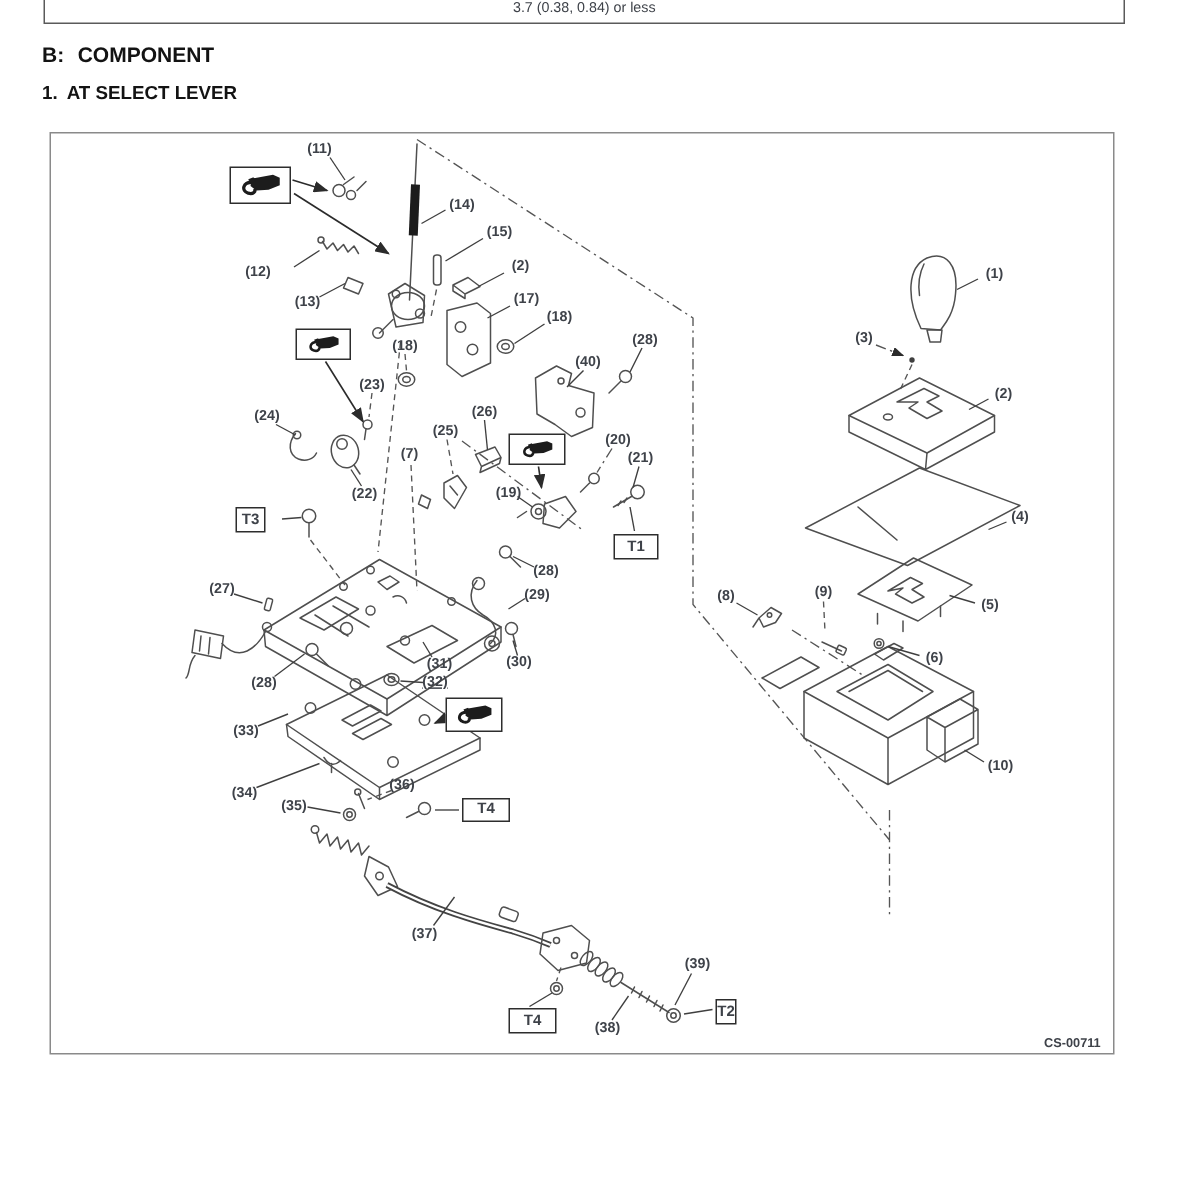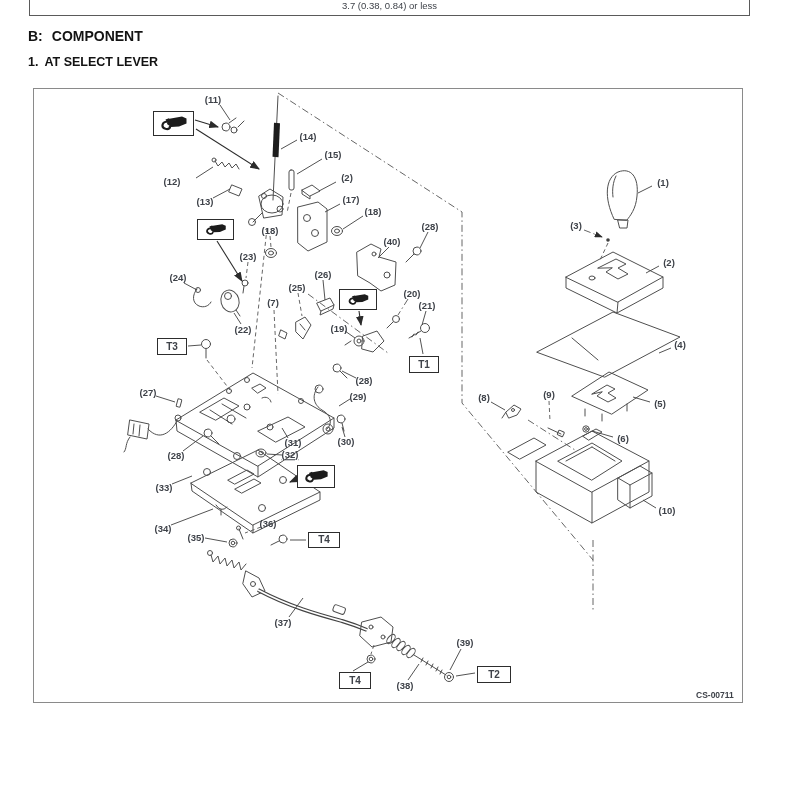--- a/index.html
+++ b/index.html
@@ -350,25 +350,25 @@
       <span class="plabel" style="left: 290px; top: 455px; text-decoration: underline;">(32)</span>
       <span class="plabel" style="left: 176px; top: 456px;">(28)</span>
       <span class="plabel" style="left: 164px; top: 488px;">(33)</span>
       <span class="plabel" style="left: 667px; top: 511px;">(10)</span>
       <span class="plabel" style="left: 268px; top: 524px;">(36)</span>
       <span class="plabel" style="left: 163px; top: 529px;">(34)</span>
       <span class="plabel" style="left: 196px; top: 538px;">(35)</span>
       <span class="plabel" style="left: 283px; top: 623px;">(37)</span>
       <span class="plabel" style="left: 465px; top: 643px;">(39)</span>
       <span class="plabel" style="left: 405px; top: 686px;">(38)</span>
-      <div class="tbox" style="left: 157px; top: 338px; width: 30px; height: 17px;">T3</div>
+      <div class="tbox" style="left: 157px; top: 338px; width: 20px; height: 17px;">T3</div>
       <div class="tbox" style="left: 409px; top: 356px; width: 30px; height: 17px;">T1</div>
       <div class="tbox" style="left: 308px; top: 532px; width: 32px; height: 16px;">T4</div>
       <div class="tbox" style="left: 339px; top: 672px; width: 32px; height: 17px;">T4</div>
-      <div class="tbox" style="left: 477px; top: 666px; width: 34px; height: 17px;">T2</div>
+      <div class="tbox" style="left: 477px; top: 666px; width: 14px; height: 17px;">T2</div>
       <div class="gbox" style="left: 153px; top: 111px; width: 41px; height: 25px;">
         <svg width="32" height="18" viewBox="0 0 32 18">
           <use href="#grease-icon"></use>
         </svg>
       </div>
       <div class="gbox" style="left: 197px; top: 219px; width: 37px; height: 21px;">
         <svg width="28" height="14" viewBox="0 0 32 18">
           <use href="#grease-icon"></use>
         </svg>
       </div>

